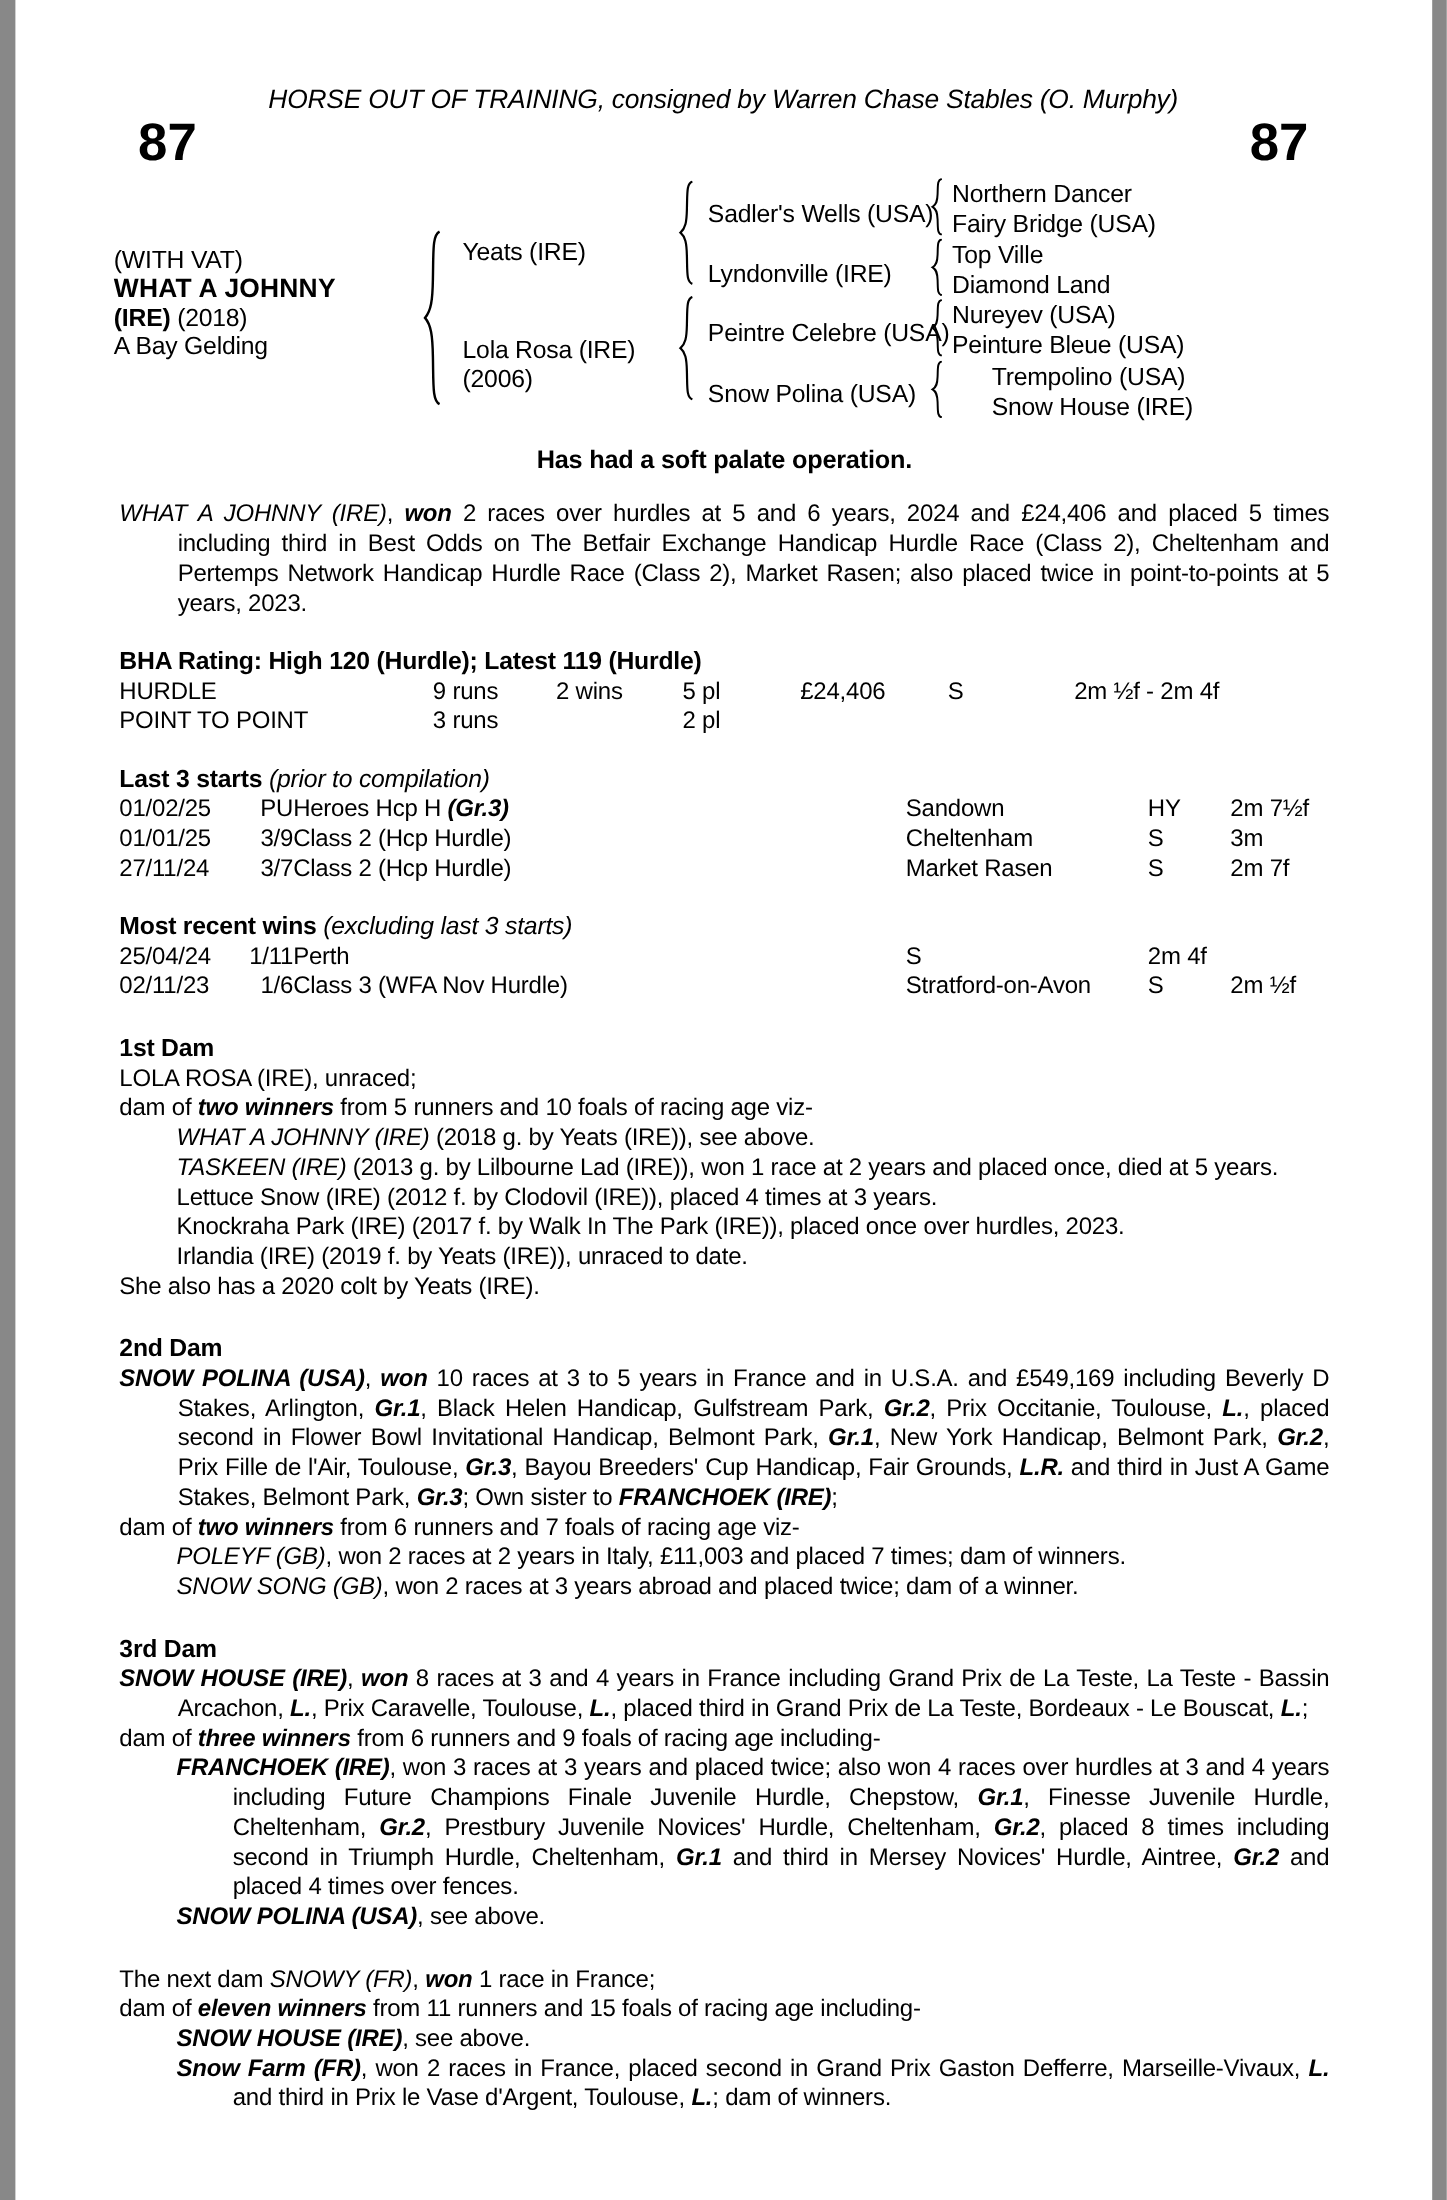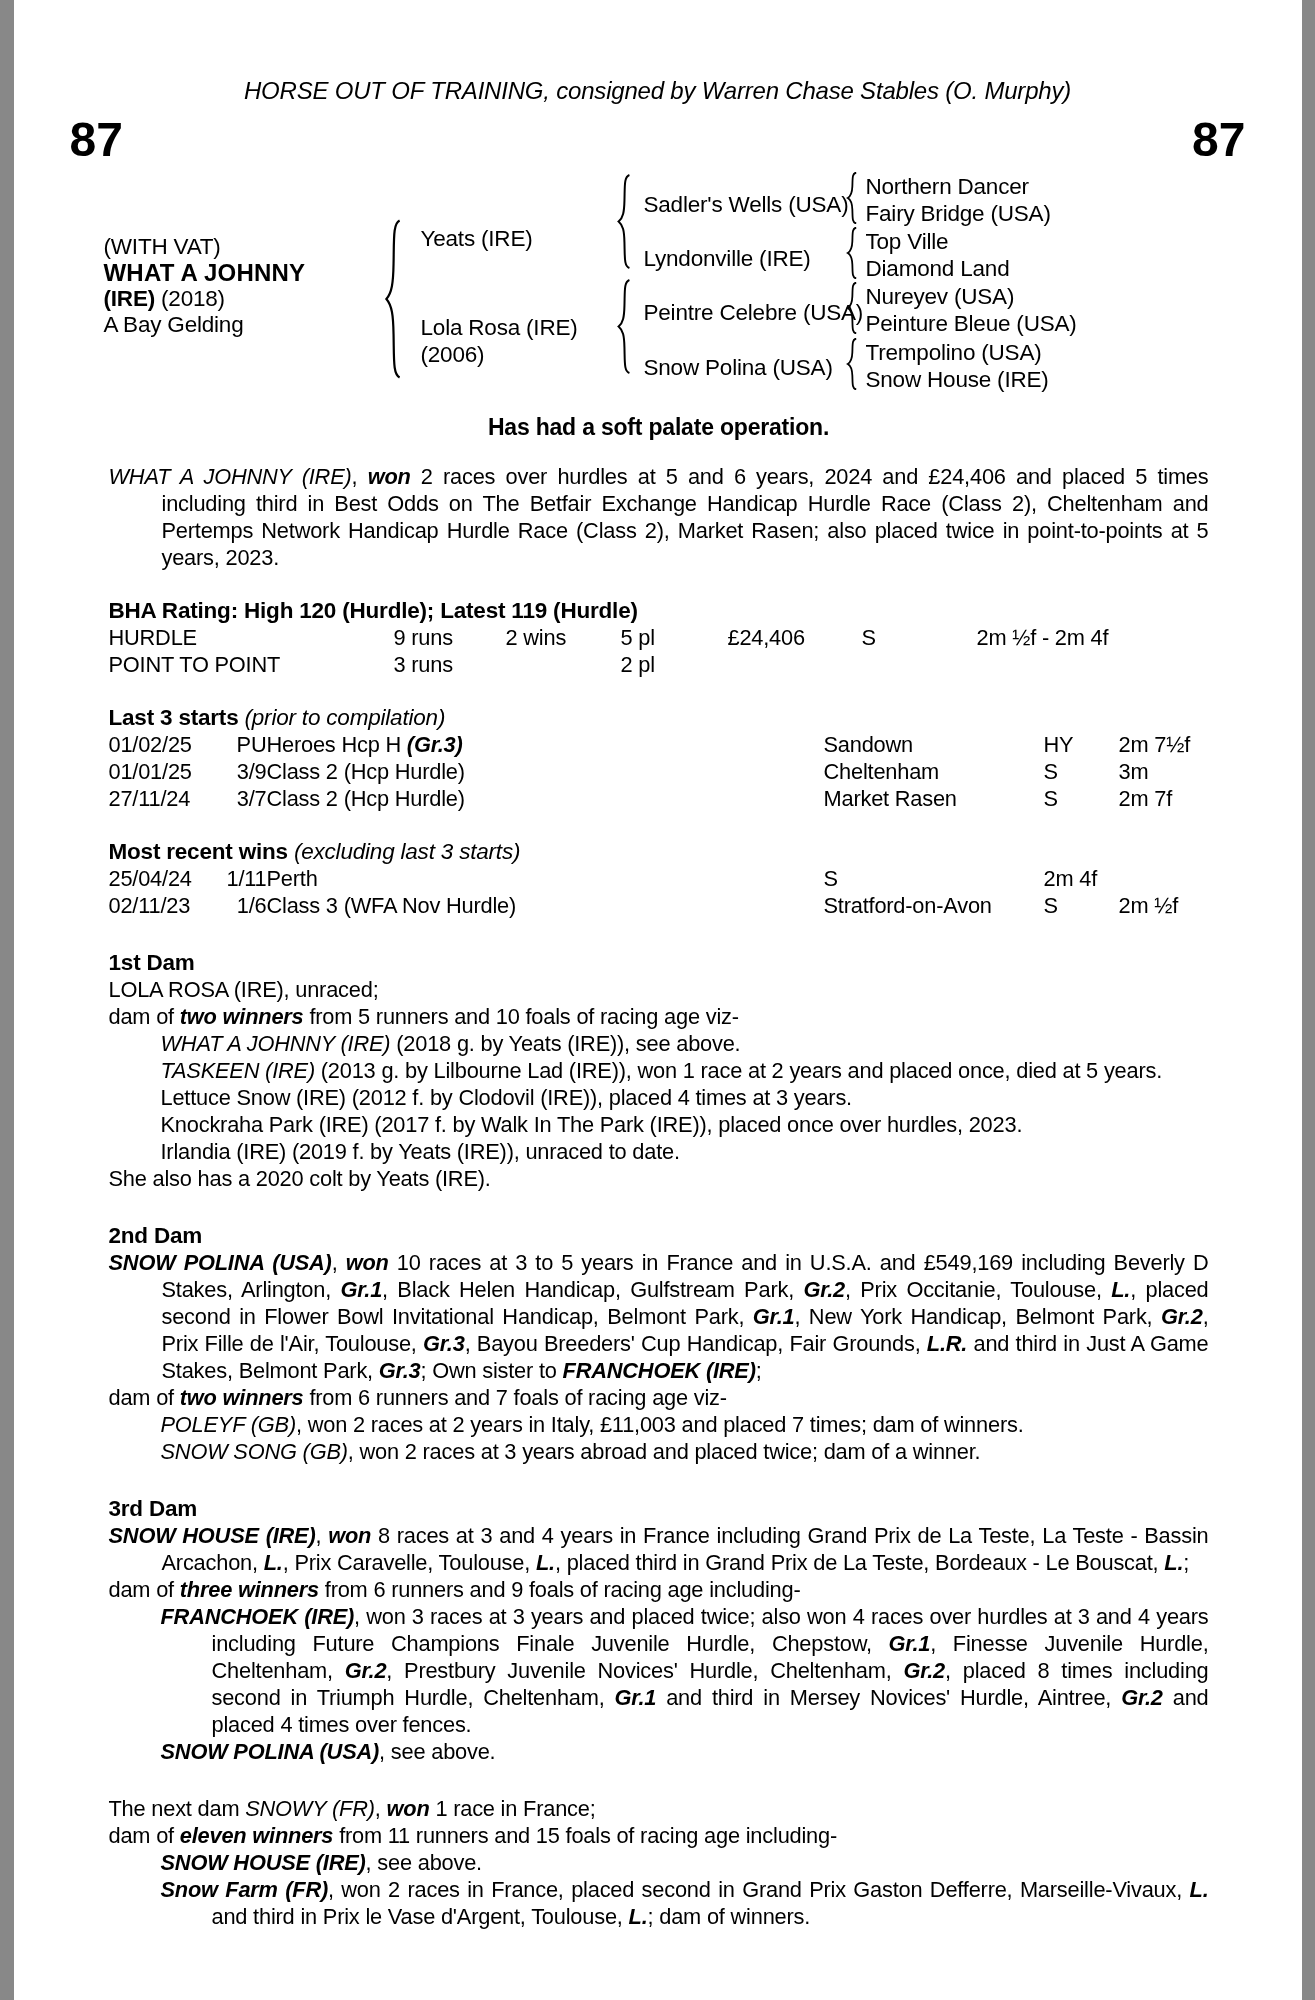--- a/index.html
+++ b/index.html
@@ -5,21 +5,21 @@
   html,body{margin:0;padding:0;background:#888;}
   .page{
     width:1288px;height:2000px;position:relative;margin:0 auto;
     background:#ffffff;color:#000;
     font-family:"Liberation Sans","DejaVu Sans",sans-serif;
     letter-spacing:-0.2px;
     overflow:hidden;
   }
   
   .consignor{margin-top:78px;text-align:center;font-style:italic;font-size:24px;line-height:26px;}
-  .lots{display:flex;justify-content:space-between;padding:0 56px;margin-top:16px;}
+  .lots{display:flex;justify-content:space-between;padding:0 112px;margin-top:6px;}
   .lot{font-weight:bold;font-size:48px;line-height:40px;letter-spacing:0;}
   
   .pedigree{position:relative;height:228px;margin-top:12px;font-size:22.5px;}
   .ped-abs{position:absolute;white-space:nowrap;}
   .ped-info{left:90px;top:62px;line-height:26px;white-space:nowrap;}
   .ped-horse-name{font-weight:bold;font-size:24px;letter-spacing:0.2px;}
   .ped-b{font-weight:bold;}
   .brace{position:absolute;}
   .gen2-name{line-height:24px;}
   .gen3-pair{line-height:27px;}
@@ -105,21 +105,21 @@
       <div>Fairy Bridge (USA)</div>
     </div>
     <div class="ped-abs gen3-pair" style="left:852px;top:56px;">
       <div>Top Ville</div>
       <div>Diamond Land</div>
     </div>
     <div class="ped-abs gen3-pair" style="left:852px;top:111px;">
       <div>Nureyev (USA)</div>
       <div>Peinture Bleue (USA)</div>
     </div>
-    <div class="ped-abs gen3-pair" style="left:852px;top:167px;">
+    <div class="ped-abs gen3-pair" style="left:888px;top:167px;">
       <div>Trempolino (USA)</div>
       <div>Snow House (IRE)</div>
     </div>
   </div>
 
   <div class="content">
 
     <div class="center-bold">Has had a soft palate operation.</div>
 
     <div class="para race-para"><span class="rt-i">WHAT A JOHNNY (IRE)</span><span>, </span><span class="rt-b">won</span><span> 2 races over hurdles at 5 and 6 years, 2024 and £24,406 and placed 5 times including third in Best Odds on The Betfair Exchange Handicap Hurdle Race (Class 2), Cheltenham and Pertemps Network Handicap Hurdle Race (Class 2), Market Rasen; also placed twice in point-to-points at 5 years, 2023.</span></div>

